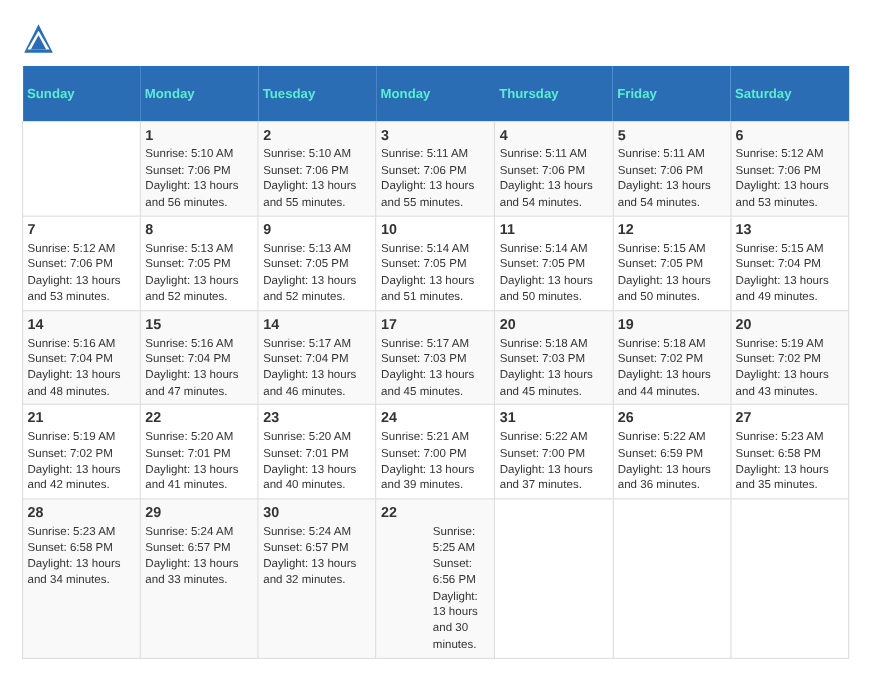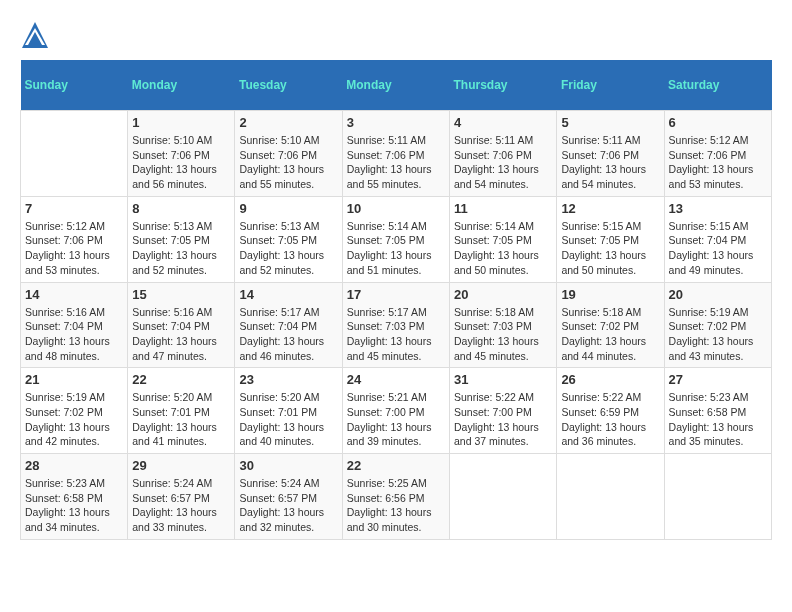--- a/index.html
+++ b/index.html
@@ -342,21 +342,21 @@
         </td>
         <td>
           <div class="day-num">30</div>
           <div class="day-info" style="white-space: pre-line;">Sunrise: 5:24 AM
 Sunset: 6:57 PM
 Daylight: 13 hours
 and 32 minutes.</div>
         </td>
         <td>
           <div class="day-num">22</div>
-          <div class="day-info" style="white-space: pre-line;">Sunrise: 5:25 AM
+          <div class="day-info" style="white-space: pre-line; margin-left: 47px;">Sunrise: 5:25 AM
 Sunset: 6:56 PM
 Daylight: 13 hours
 and 30 minutes.</div>
         </td>
         <td class="empty-cell"></td>
         <td class="empty-cell"></td>
         <td class="empty-cell"></td>
       </tr>
     </tbody>
 </table>

